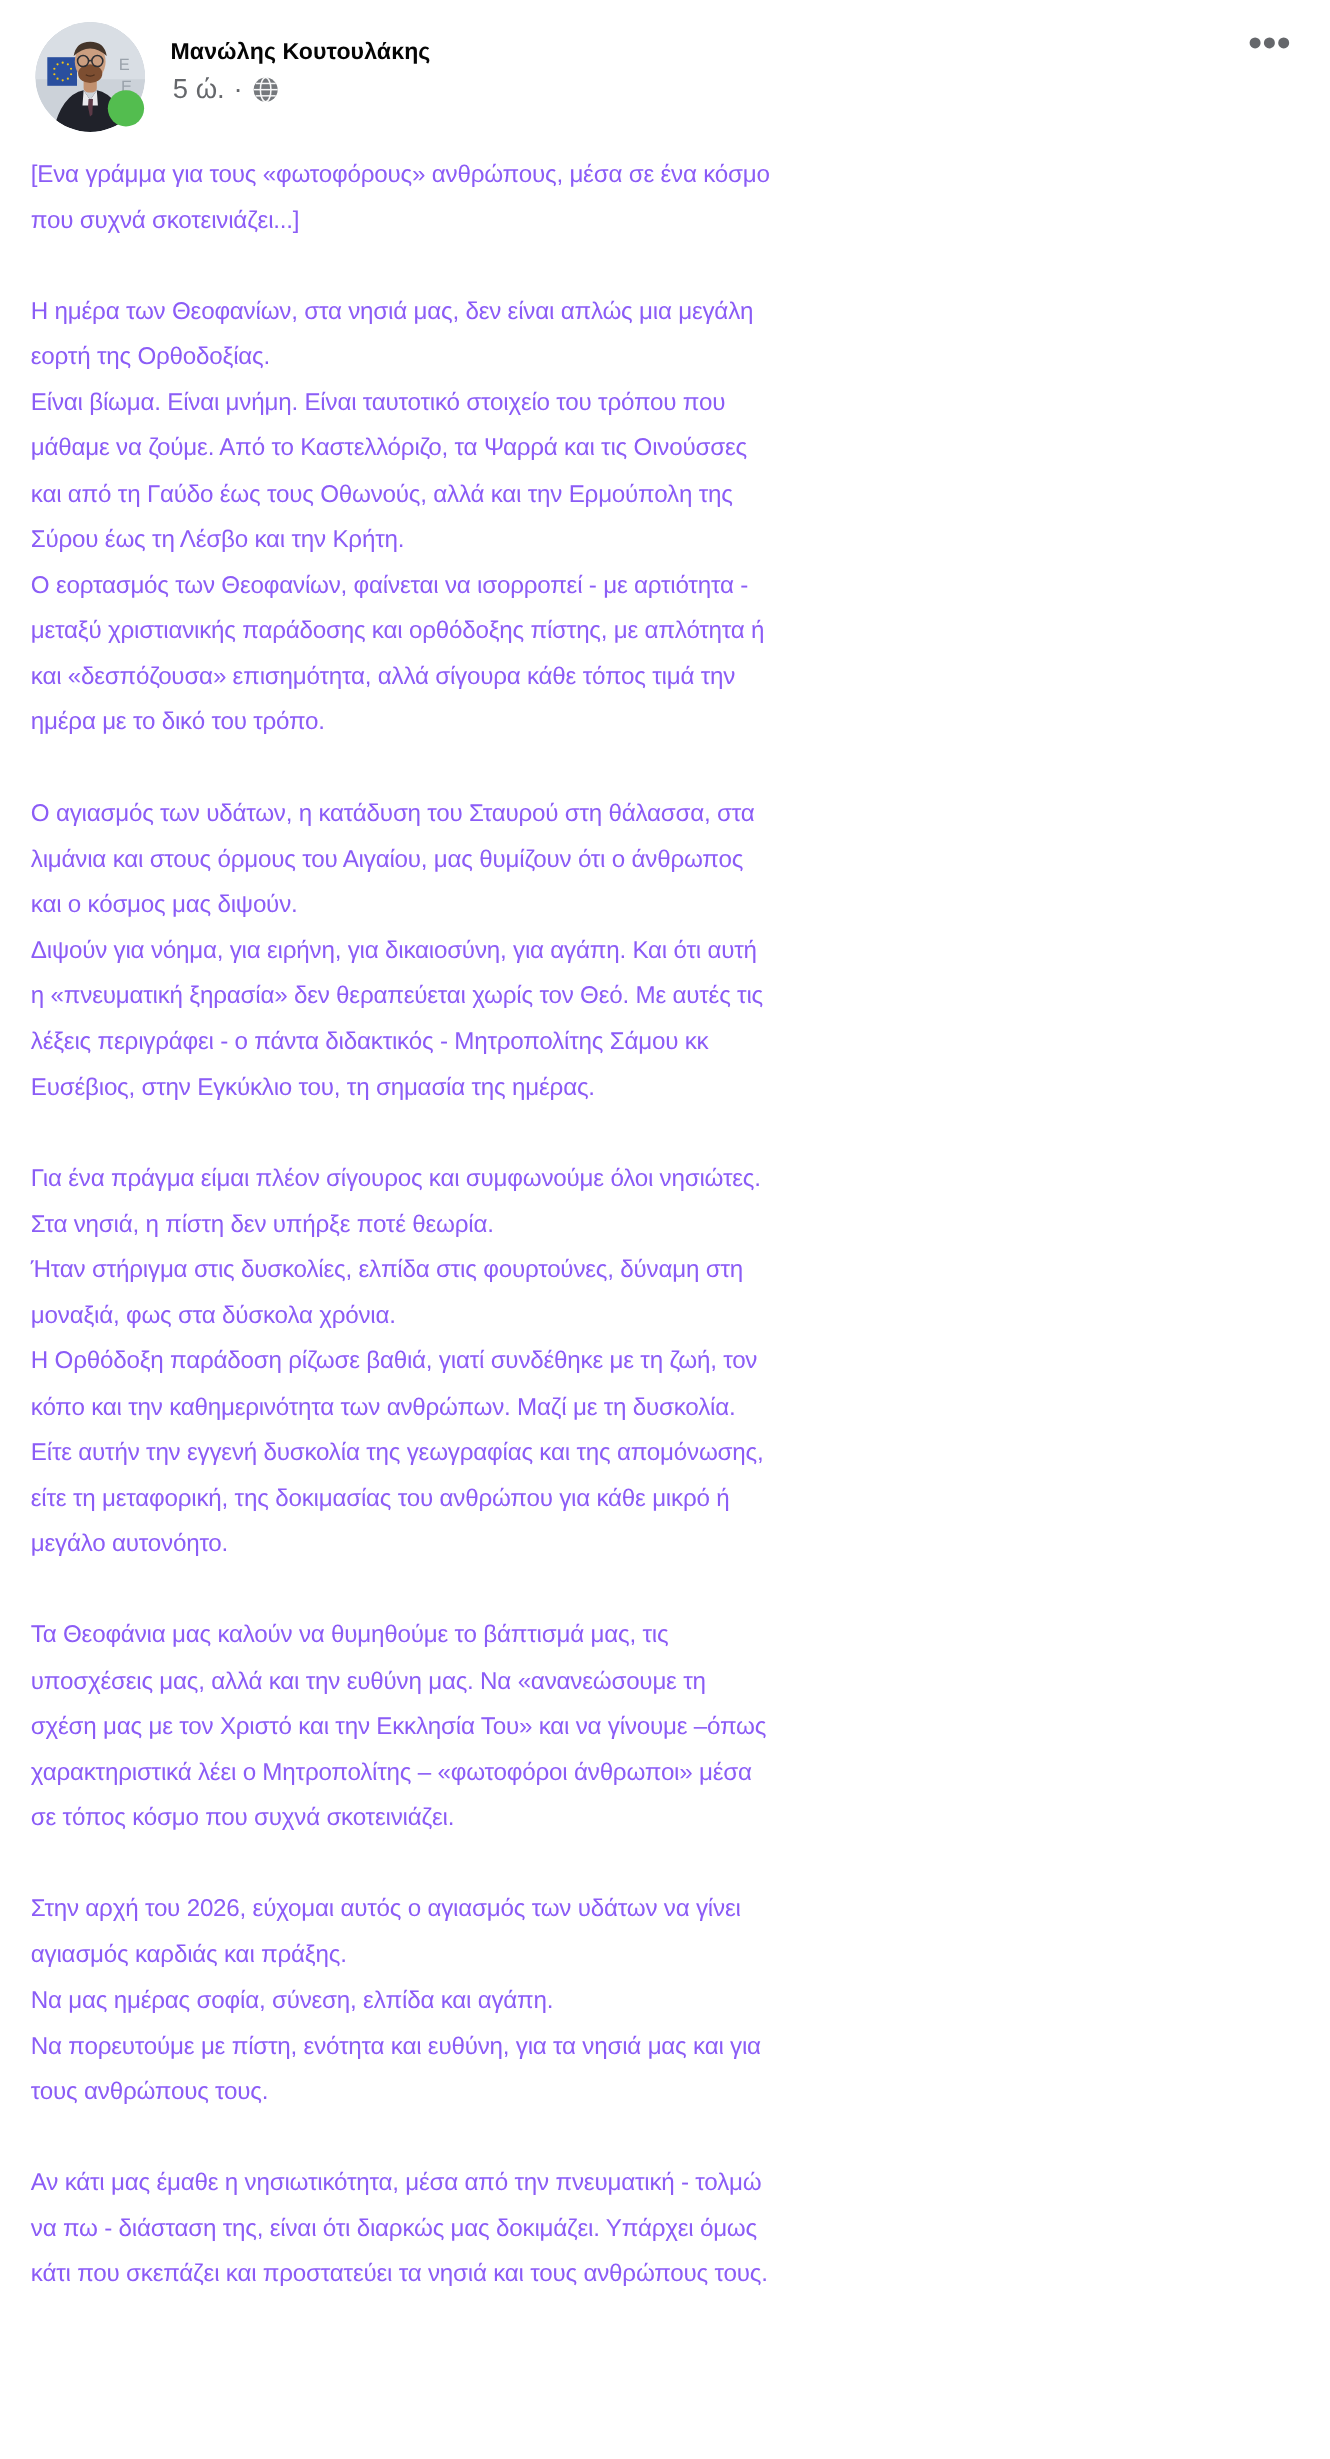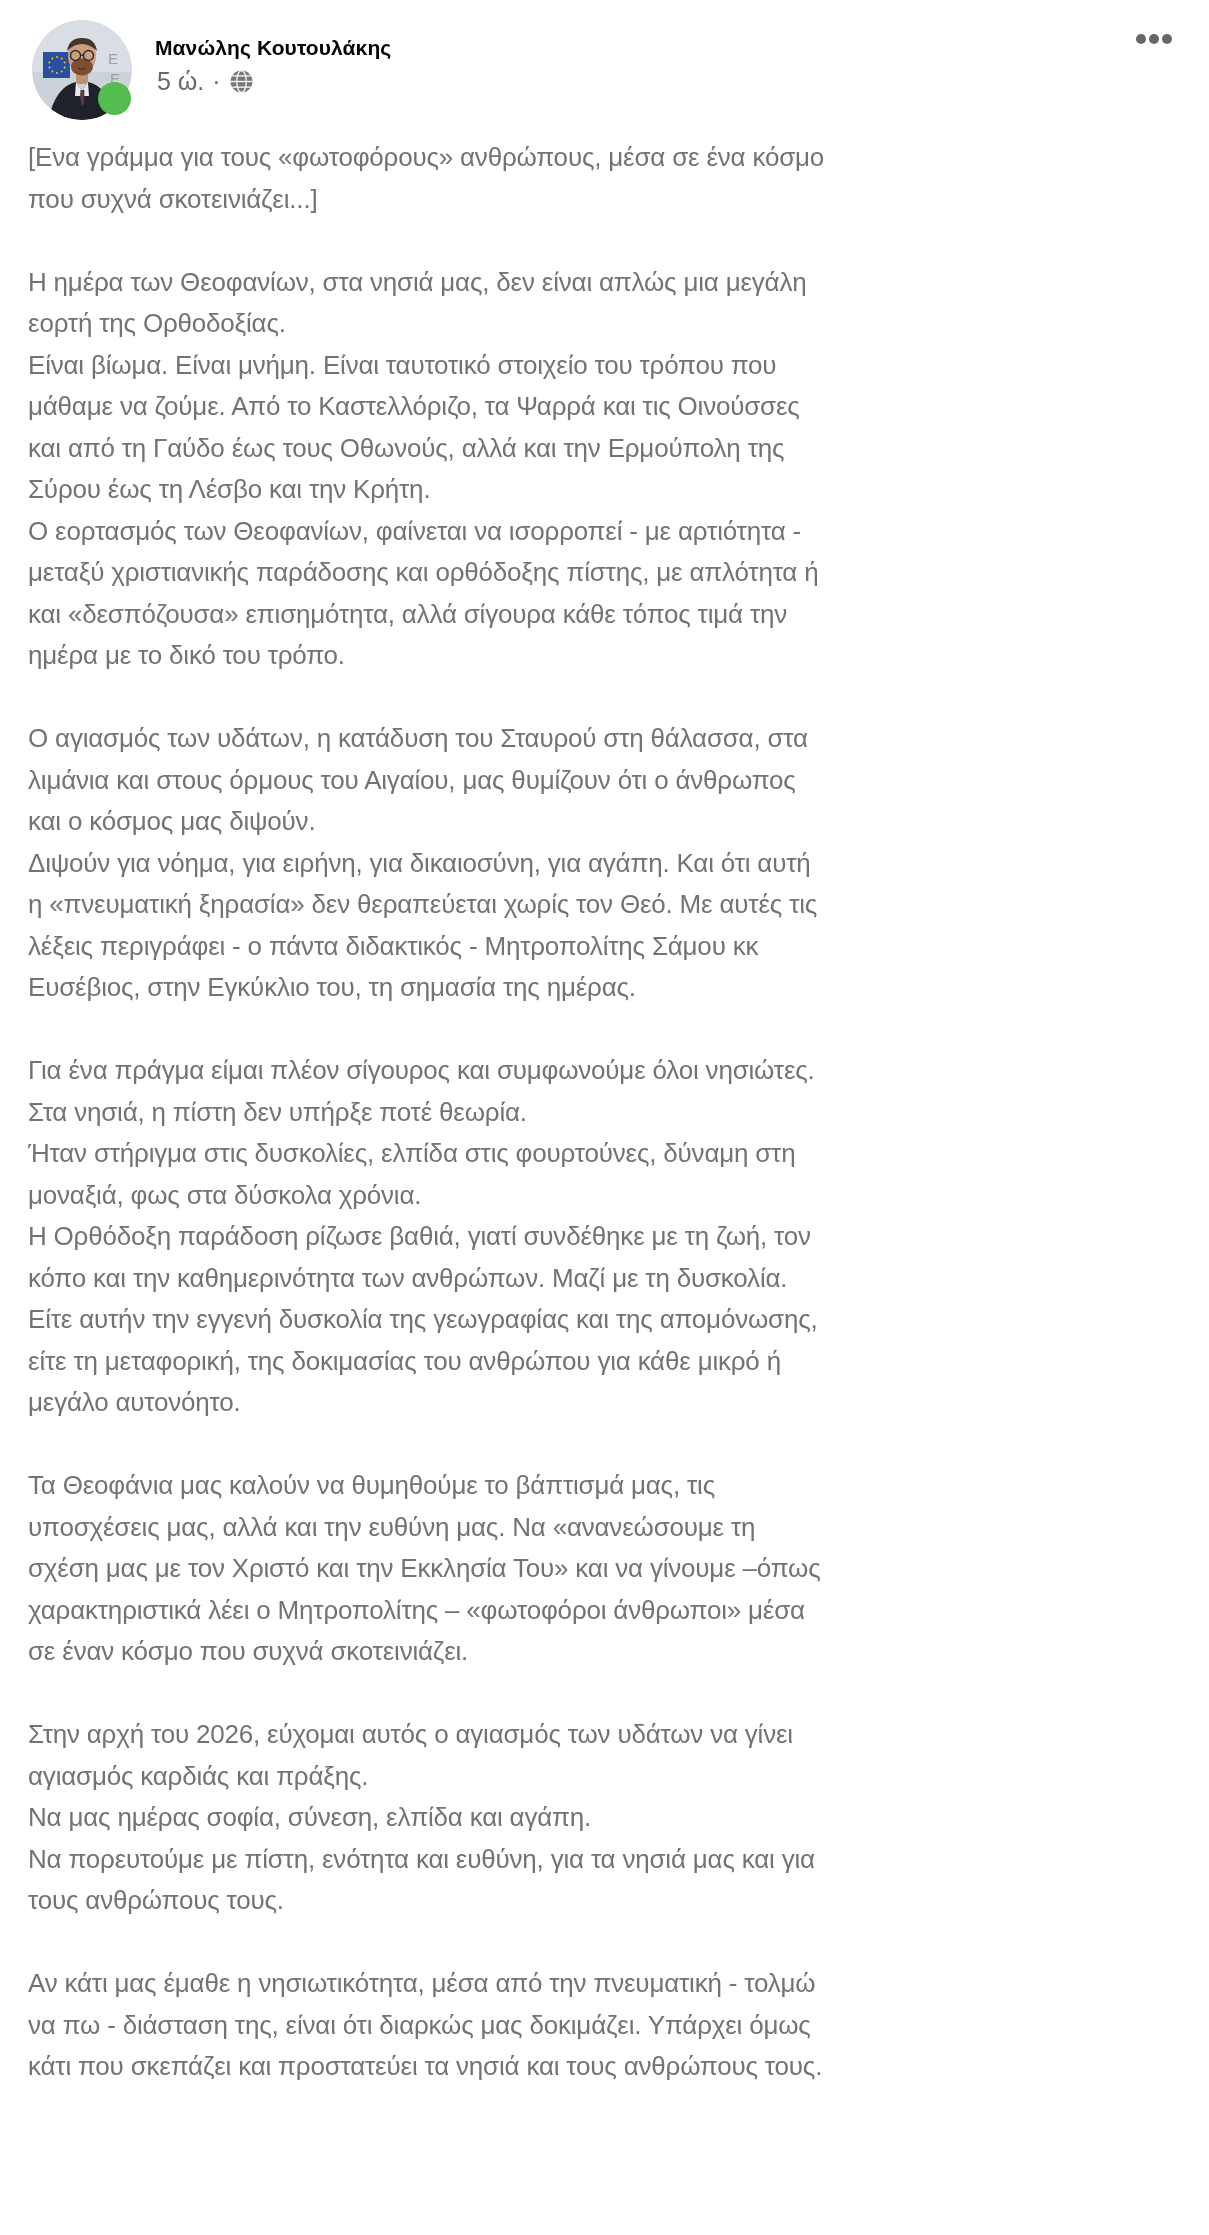--- a/index.html
+++ b/index.html
@@ -45,24 +45,24 @@
   .menu-btn i {
     display: block; width: 10px; height: 10px; border-radius: 50%;
     background: #65676b;
   }
 
   
   .post-body {
     padding: 137px 28px 0 28px;
   }
   .post-body p {
-    font-size: 26px;
+    font-size: 22px;
     line-height: 41.5px;
     letter-spacing: -0.2px;
-    color: #737373;
+    color: #8b5cf6;
     white-space: pre-line;
     margin: 0 0 41.5px 0;
   }
   .post-body p:last-child { margin-bottom: 0; }
 </style>
 </head>
 <body>
 
 <div class="post">
 
@@ -163,21 +163,21 @@
 μοναξιά, φως στα δύσκολα χρόνια.
 Η Ορθόδοξη παράδοση ρίζωσε βαθιά, γιατί συνδέθηκε με τη ζωή, τον
 κόπο και την καθημερινότητα των ανθρώπων. Μαζί με τη δυσκολία.
 Είτε αυτήν την εγγενή δυσκολία της γεωγραφίας και της απομόνωσης,
 είτε τη μεταφορική, της δοκιμασίας του ανθρώπου για κάθε μικρό ή
 μεγάλο αυτονόητο.</p>
     <p>Τα Θεοφάνια μας καλούν να θυμηθούμε το βάπτισμά μας, τις
 υποσχέσεις μας, αλλά και την ευθύνη μας. Να «ανανεώσουμε τη
 σχέση μας με τον Χριστό και την Εκκλησία Του» και να γίνουμε –όπως
 χαρακτηριστικά λέει ο Μητροπολίτης – «φωτοφόροι άνθρωποι» μέσα
-σε έναν κόσμο που συχνά σκοτεινιάζει.</p>
+σε τόπος κόσμο που συχνά σκοτεινιάζει.</p>
     <p>Στην αρχή του 2026, εύχομαι αυτός ο αγιασμός των υδάτων να γίνει
 αγιασμός καρδιάς και πράξης.
 Να μας ημέρας σοφία, σύνεση, ελπίδα και αγάπη.
 Να πορευτούμε με πίστη, ενότητα και ευθύνη, για τα νησιά μας και για
 τους ανθρώπους τους.</p>
     <p>Αν κάτι μας έμαθε η νησιωτικότητα, μέσα από την πνευματική - τολμώ
 να πω - διάσταση της, είναι ότι διαρκώς μας δοκιμάζει. Υπάρχει όμως
 κάτι που σκεπάζει και προστατεύει τα νησιά και τους ανθρώπους τους.</p>
   </div>
 

